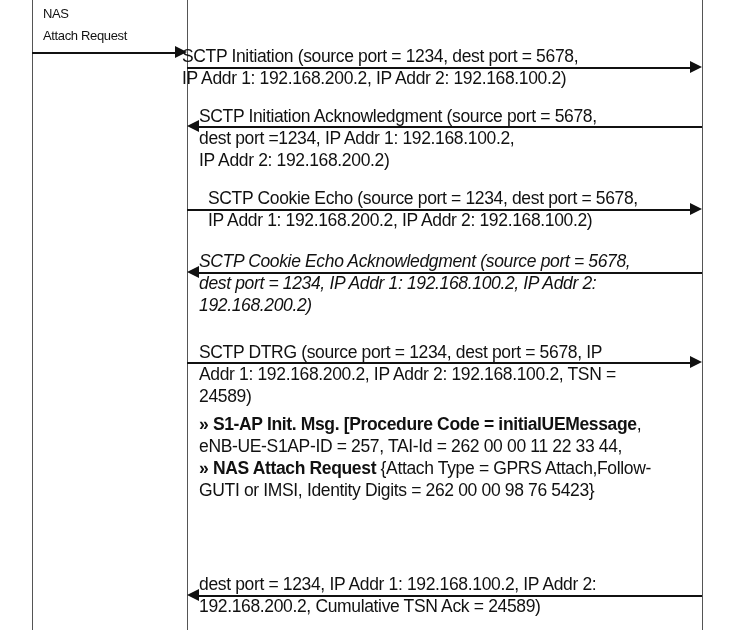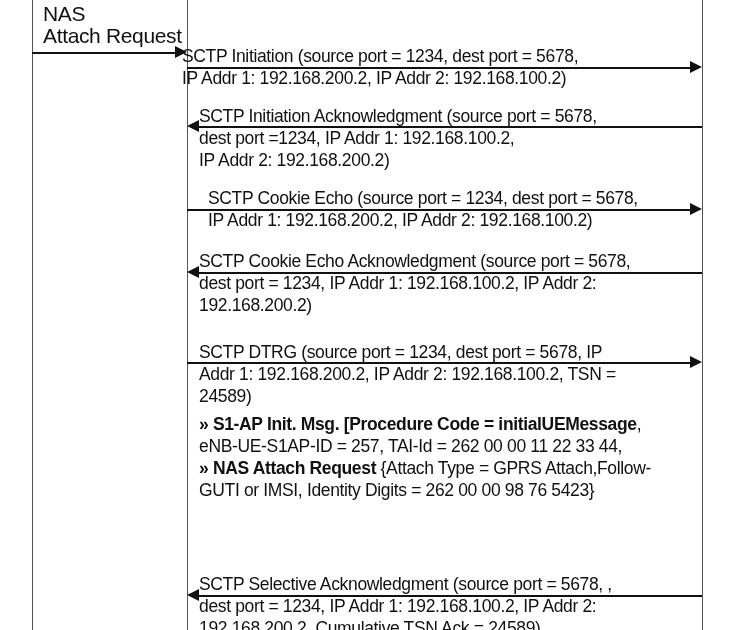--- a/index.html
+++ b/index.html
@@ -5,21 +5,21 @@
   html, body { margin:0; padding:0; background:#ffffff; }
   body { width:745px; height:630px; overflow:hidden; position:relative;
          font-family:"Liberation Sans", sans-serif; color:#111; }
   .lifeline { position:absolute; top:0; width:1px; height:630px; background:#555; }
   .arrow { position:absolute; height:1.5px; background:#111; }
   .head-r { position:absolute; width:0; height:0; border-top:6px solid transparent;
             border-bottom:6px solid transparent; border-left:12px solid #111; }
   .head-l { position:absolute; width:0; height:0; border-top:6px solid transparent;
             border-bottom:6px solid transparent; border-right:12px solid #111; }
   .lbl { position:absolute; font-size:17.5px; line-height:22px; letter-spacing:-0.35px; white-space:nowrap; }
-  .nas { left:43px; top:3px; font-size:21px; line-height:22px; }
+  .nas { left:43px; top:3px; font-size:13px; line-height:22px; }
   b { font-weight:bold; }
 </style>
 </head>
 <body>
 
 <div class="lifeline" style="left:32px;"></div>
 <div class="lifeline" style="left:187px;"></div>
 <div class="lifeline" style="left:702px;"></div>
 
 <div class="lbl nas">
@@ -44,21 +44,21 @@
 <div class="arrow" style="left:198px; top:126px; width:504px;"></div>
 <div class="head-l" style="left:187px; top:120px;"></div>
 
 <div class="lbl" style="left:208px; top:187px;">
   <div>SCTP Cookie Echo (source port = 1234, dest port = 5678,</div>
   <div>IP Addr 1: 192.168.200.2, IP Addr 2: 192.168.100.2)</div>
 </div>
 <div class="arrow" style="left:187px; top:209px; width:504px;"></div>
 <div class="head-r" style="left:690px; top:203px;"></div>
 
-<div class="lbl" style="left:199px; top:250px;">
+<div class="lbl" style="left:199px; top:250px;font-style:italic;">
   <div>SCTP Cookie Echo Acknowledgment (source port = 5678,</div>
   <div>dest port = 1234, IP Addr 1: 192.168.100.2, IP Addr 2:</div>
   <div>192.168.200.2)</div>
 </div>
 <div class="arrow" style="left:198px; top:272px; width:504px;"></div>
 <div class="head-l" style="left:187px; top:266px;"></div>
 
 <div class="lbl" style="left:199px; top:341px;">
   <div>SCTP DTRG (source port = 1234, dest port = 5678, IP</div>
   <div>Addr 1: 192.168.200.2, IP Addr 2: 192.168.100.2, TSN =</div>
@@ -69,18 +69,17 @@
   </div>
   <div>
     <div><b>» NAS Attach Request</b><span> {Attach Type = GPRS Attach,Follow-</span></div>
     <div>GUTI or IMSI, Identity Digits = 262 00 00 98 76 5423}</div>
   </div>
 </div>
 <div class="arrow" style="left:187px; top:362px; width:504px;"></div>
 <div class="head-r" style="left:690px; top:356px;"></div>
 
 <div class="lbl" style="left:199px; top:573px;">
-  <div>SCTP Selective Acknowledgment (source port = 5678, ,</div>
   <div>dest port = 1234, IP Addr 1: 192.168.100.2, IP Addr 2:</div>
   <div>192.168.200.2, Cumulative TSN Ack = 24589)</div>
 </div>
 <div class="arrow" style="left:198px; top:595px; width:504px;"></div>
 <div class="head-l" style="left:187px; top:589px;"></div>
 
 </body></html>

